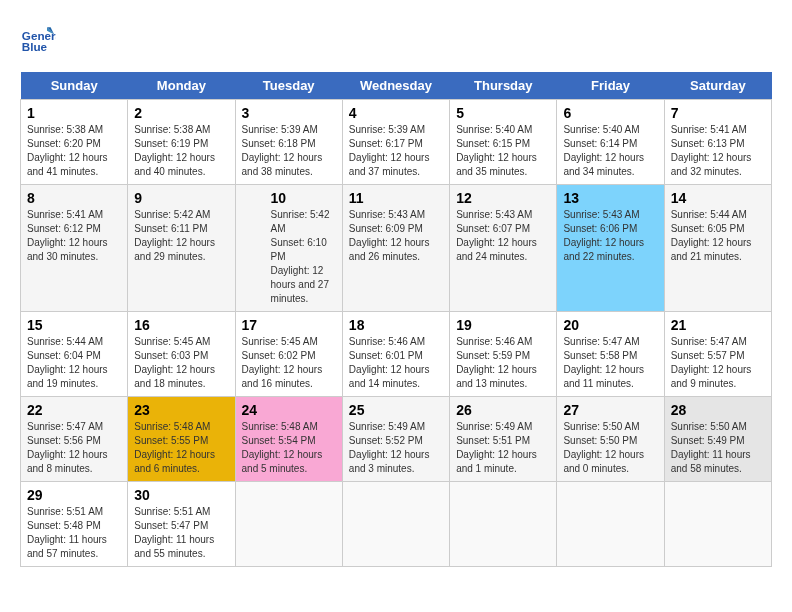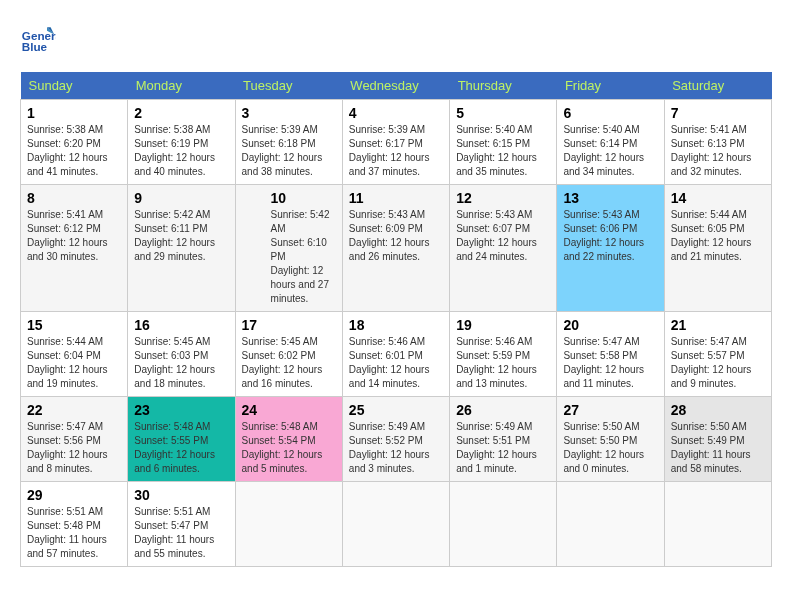--- a/index.html
+++ b/index.html
@@ -38,25 +38,25 @@
       font-size: 15px;
       color: #555;
     }
     .calendar {
       width: 100%;
       border-collapse: collapse;
       font-size: 11px;
     }
     .calendar th {
       background: #3a6bbf;
-      color: #bef264;
-      text-align: left;
+      color: #ffffff;
+      text-align: center;
       padding: 6px 8px;
       font-size: 13px;
-      font-weight: normal;
+      font-weight: bold;
     }
     .calendar td {
       border: 1px solid #ccc;
       vertical-align: top;
       padding: 5px 6px;
       width: 107px;
       min-height: 80px;
       background: #fff;
     }
     .calendar tr:nth-child(even) td {
@@ -197,21 +197,21 @@
         <td>
         <span class="day-num">21</span>
         <div class="day-info">Sunrise: 5:47 AM<br>Sunset: 5:57 PM<br>Daylight: 12 hours and 9 minutes.</div>
       </td>
       </tr>
       <tr>
         <td style="background: rgb(245, 245, 245);">
         <span class="day-num">22</span>
         <div class="day-info">Sunrise: 5:47 AM<br>Sunset: 5:56 PM<br>Daylight: 12 hours and 8 minutes.</div>
       </td>
-        <td style="background: #14b8a6;">
+        <td style="background: #eab308;">
         <span class="day-num">23</span>
         <div class="day-info">Sunrise: 5:48 AM<br>Sunset: 5:55 PM<br>Daylight: 12 hours and 6 minutes.</div>
       </td>
         <td style="background: #f9a8d4;">
         <span class="day-num">24</span>
         <div class="day-info">Sunrise: 5:48 AM<br>Sunset: 5:54 PM<br>Daylight: 12 hours and 5 minutes.</div>
       </td>
         <td style="background: rgb(245, 245, 245);">
         <span class="day-num">25</span>
         <div class="day-info">Sunrise: 5:49 AM<br>Sunset: 5:52 PM<br>Daylight: 12 hours and 3 minutes.</div>

